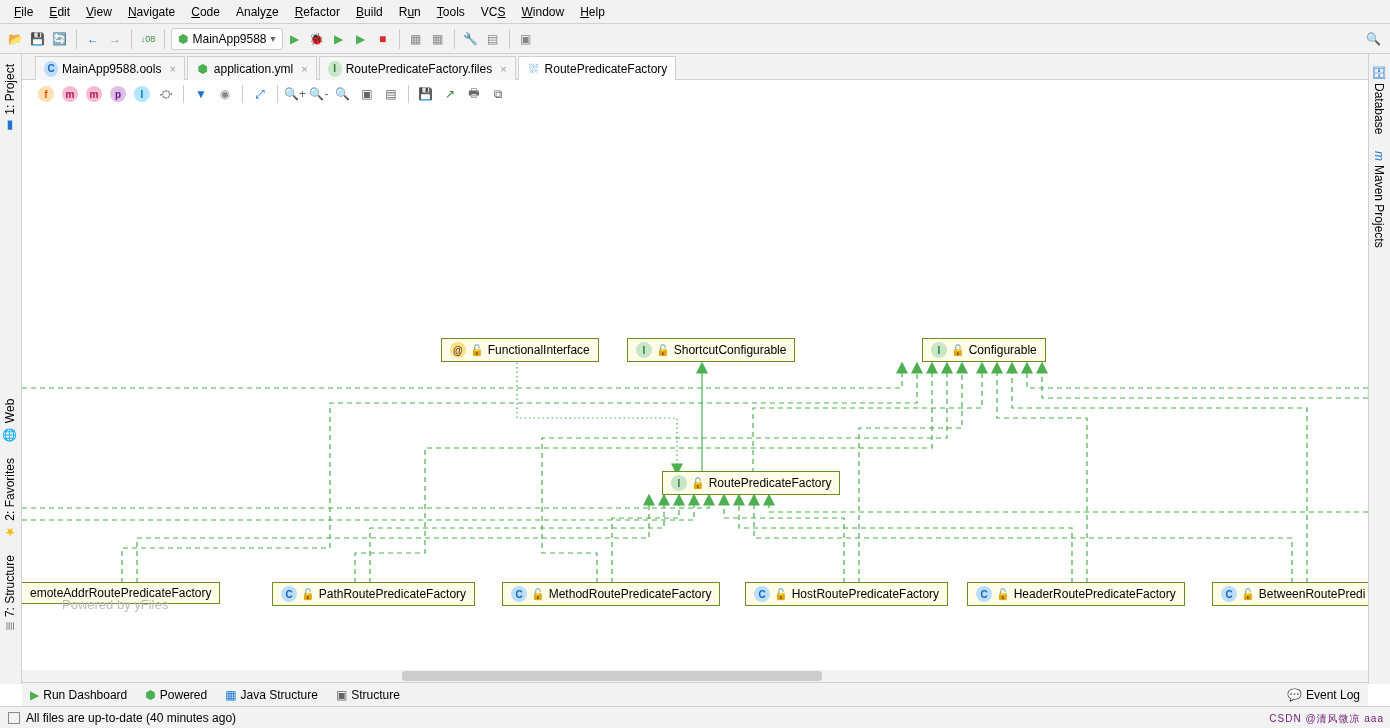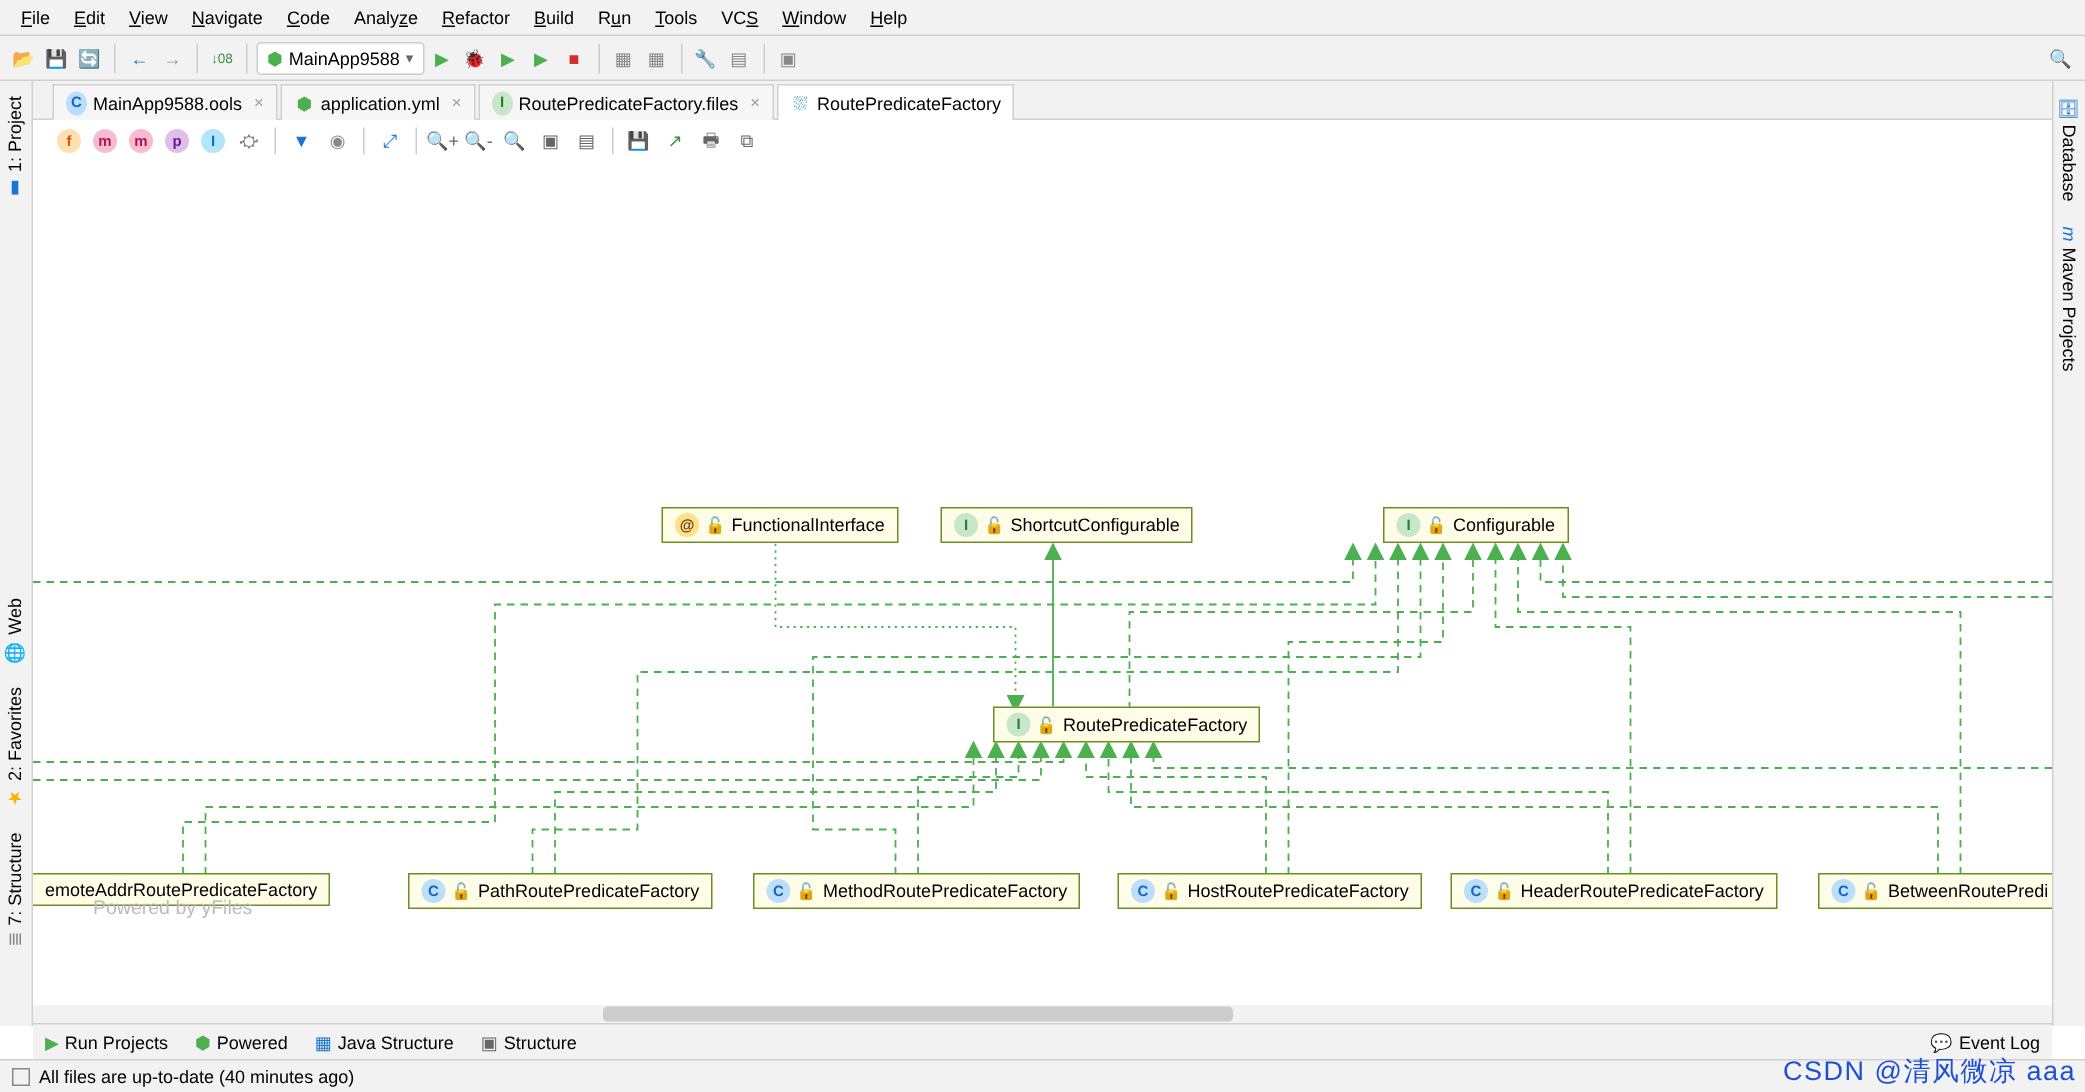--- a/index.html
+++ b/index.html
@@ -35,21 +35,21 @@
 .node .unlock { color:#888; font-size:11px; }
 svg.lines { position:absolute; left:0; top:0; width:100%; height:100%; pointer-events:none; }
 .arrow { marker-end: url(#arr); stroke:#4caf50; stroke-width:1.2; fill:none; }
 .dashed { stroke-dasharray:5,4; }
 .dotted { stroke-dasharray:1.5,3; }
 .footer-yfiles { position:absolute; bottom:50px; left:40px; color:#bbb; font-size:13px; }
 .bottom-bar { position:absolute; left:22px; right:22px; bottom:22px; height:24px; background:#f2f2f2; border-top:1px solid #d0d0d0; display:flex; align-items:center; padding:0 8px; gap:18px; }
 .bottom-bar .bitem { display:flex; align-items:center; gap:4px; cursor:pointer; }
 .status-bar { position:absolute; left:0; right:0; bottom:0; height:22px; background:#f2f2f2; border-top:1px solid #d0d0d0; display:flex; align-items:center; padding:0 8px; }
 .status-bar .sq { width:12px; height:12px; border:1px solid #888; margin-right:6px; }
-.watermark { position:absolute; right:6px; bottom:2px; color:#1d4ed8; font-size:18px; letter-spacing:1px; pointer-events:none; }
+.watermark { position:absolute; right:6px; bottom:2px; color:#701a75; font-size:10px; letter-spacing:1px; pointer-events:none; }
 .hscroll { position:absolute; left:22px; right:22px; bottom:46px; height:12px; background:#f2f2f2; }
 .hscroll .thumb { position:absolute; left:380px; width:420px; top:1px; height:10px; background:#ccc; border-radius:3px; }
 </style>
 </head>
 <body>
 
 <div class="menubar">
   <span><u>F</u>ile</span>
   <span><u>E</u>dit</span>
   <span><u>V</u>iew</span>
@@ -278,21 +278,21 @@
   <div class="footer-yfiles">Powered by yFiles</div>
 </div>
 
 <div class="hscroll">
   <div class="thumb"></div>
 </div>
 
 <div class="bottom-bar">
   <div class="bitem">
       <span style="color:#4caf50">▶</span>
-      <span>Run Projects</span>
+      <span>Run Dashboard</span>
     </div>
   <div class="bitem">
       <span style="color:#4caf50">⬢</span>
       <span>Powered</span>
     </div>
   <div class="bitem">
       <span style="color:#1976D2">▦</span>
       <span>Java Structure</span>
     </div>
   <div class="bitem">

